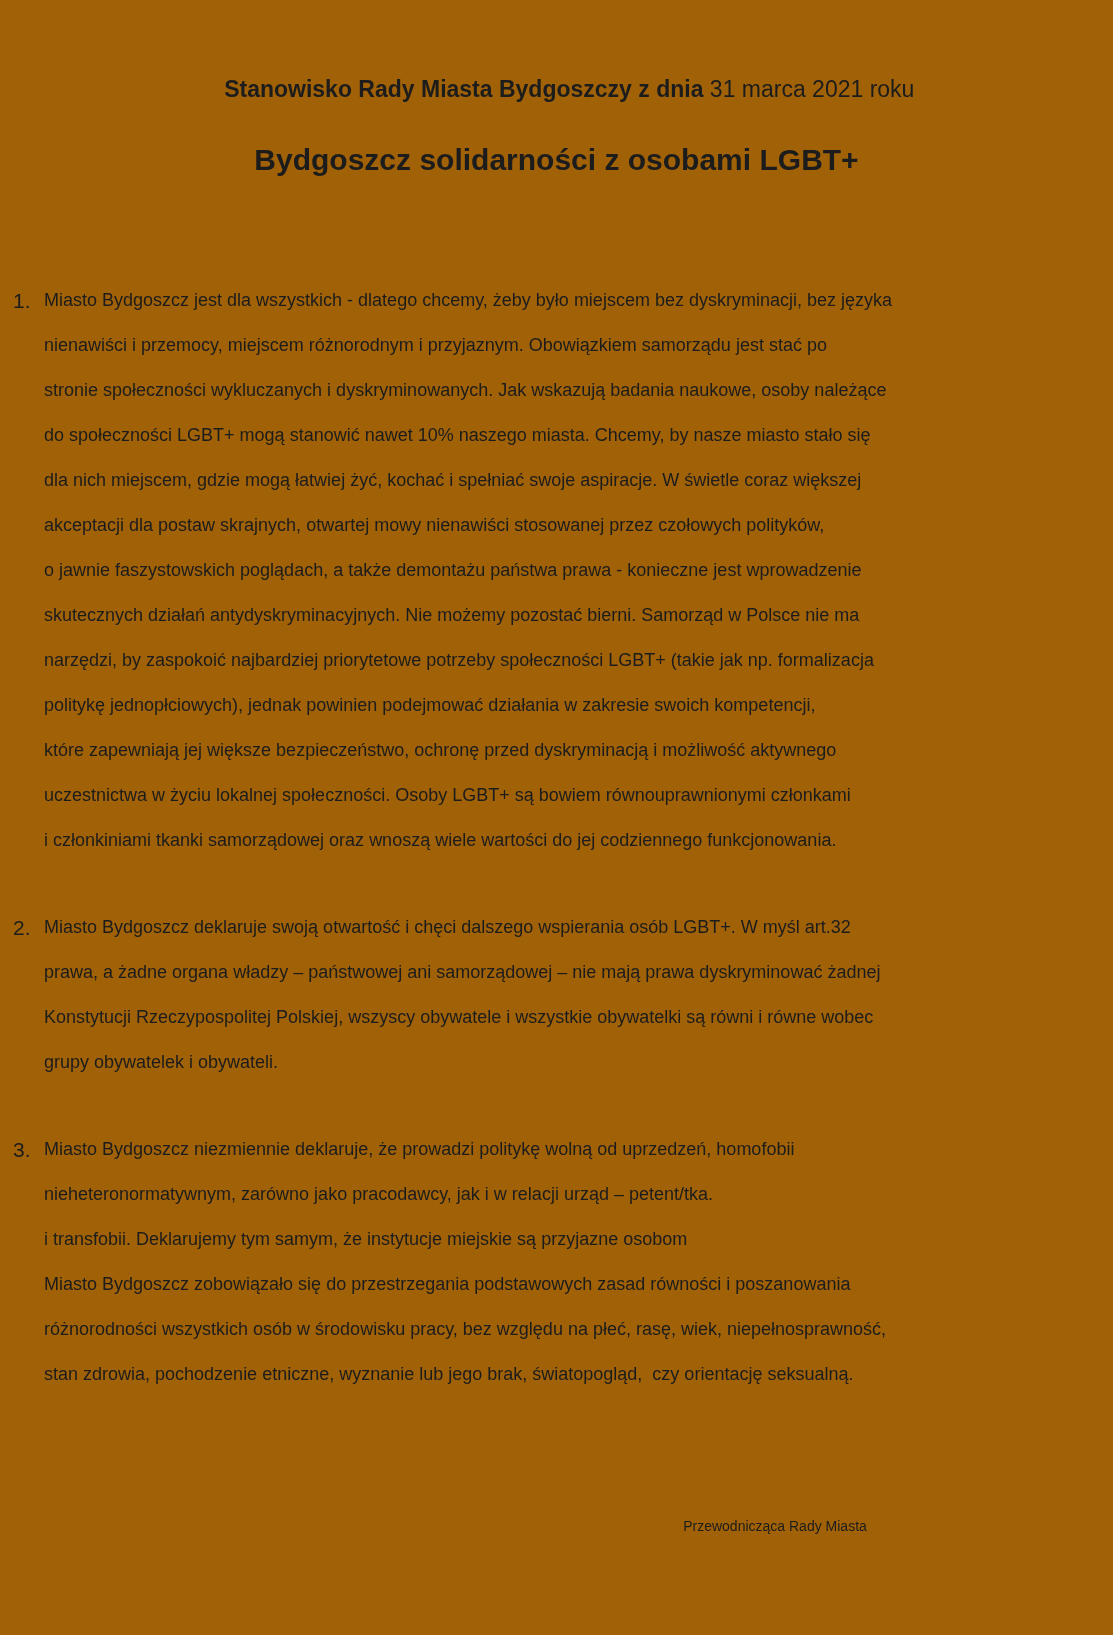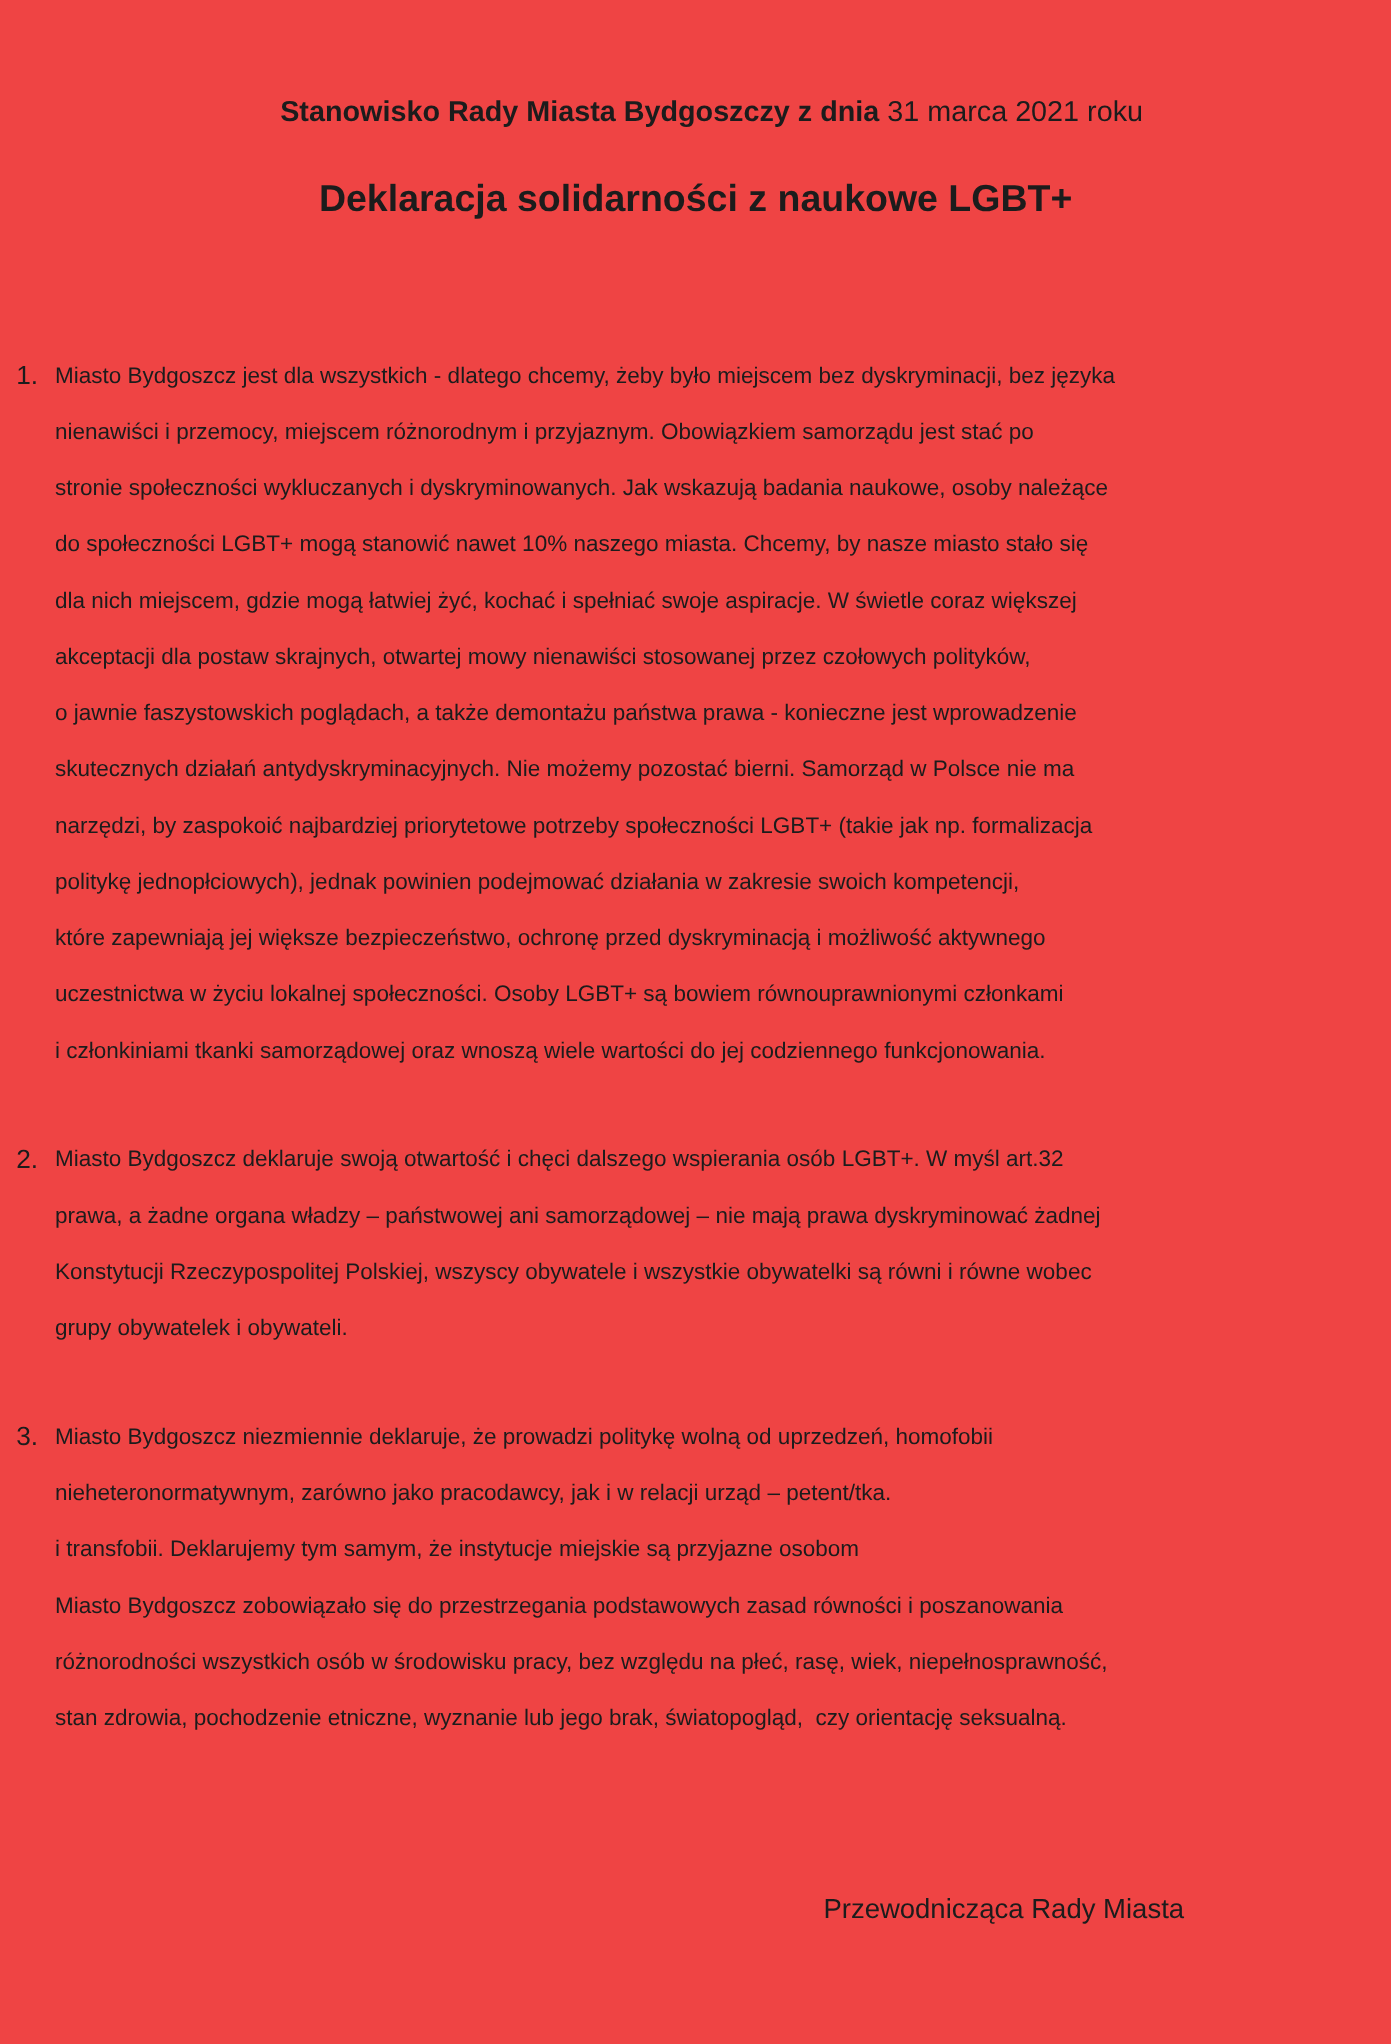--- a/index.html
+++ b/index.html
@@ -4,21 +4,21 @@
 <style>
   html, body {
     margin: 0;
     padding: 0;
     background: #ffffff;
   }
   .page {
     position: relative;
     width: 1113px;
     height: 1635px;
-    background: #ef4444;
+    background: #a16207;
     color: #1c1c1c;
     font-family: "Liberation Sans", sans-serif;
     overflow: hidden;
   }
   .doc-header {
     position: absolute;
     top: 44px;
     left: 0;
     width: 100%;
     text-align: center;
@@ -59,38 +59,38 @@
   }
   .lines { flex: 1 1 auto; }
   .line {
     font-size: 18px;
     line-height: 45px;
     white-space: pre;
   }
   .signature {
     position: absolute;
     top: 1499px;
-    left: 603px;
+    left: 575px;
     width: 400px;
     text-align: center;
-    font-size: 22px;
+    font-size: 14px;
     line-height: 55px;
   }
   .signature div { white-space: pre; }
 </style>
 </head>
 <body>
 
 <div class="page">
 
   <div class="doc-header">
     <span class="bold">Stanowisko Rady Miasta Bydgoszczy z dnia</span><span> 31 marca 2021 roku</span>
   </div>
 
-  <div class="doc-title">Deklaracja solidarności z naukowe LGBT+</div>
+  <div class="doc-title">Bydgoszcz solidarności z osobami LGBT+</div>
 
   <div class="content">
       <div class="para">
         <div class="num">1.</div>
         <div class="lines">
           <div class="line">Miasto Bydgoszcz jest dla wszystkich - dlatego chcemy, żeby było miejscem bez dyskryminacji, bez języka</div>
           <div class="line">nienawiści i przemocy, miejscem różnorodnym i przyjaznym. Obowiązkiem samorządu jest stać po</div>
           <div class="line">stronie społeczności wykluczanych i dyskryminowanych. Jak wskazują badania naukowe, osoby należące</div>
           <div class="line">do społeczności LGBT+ mogą stanowić nawet 10% naszego miasta. Chcemy, by nasze miasto stało się</div>
           <div class="line">dla nich miejscem, gdzie mogą łatwiej żyć, kochać i spełniać swoje aspiracje. W świetle coraz większej</div>

